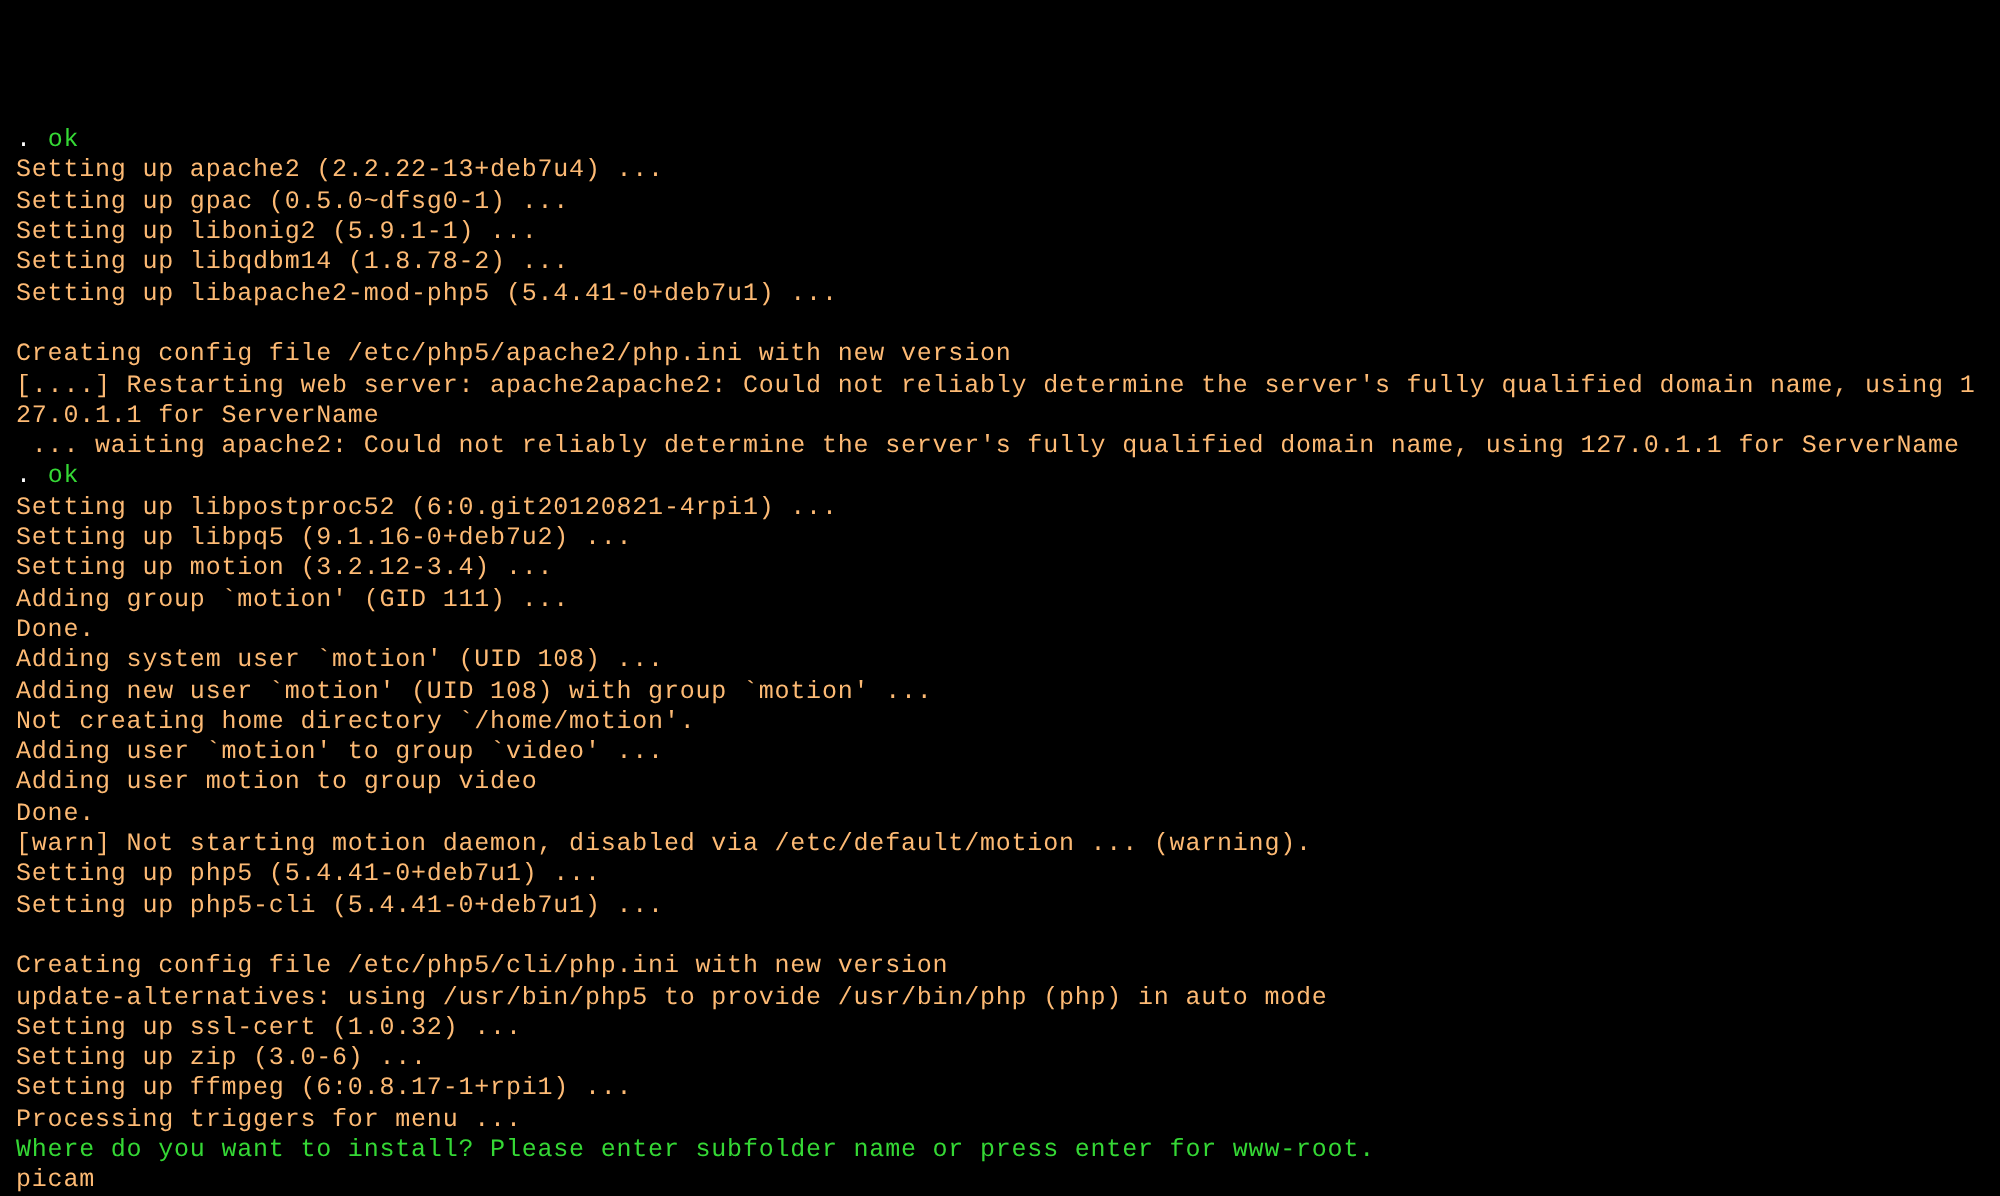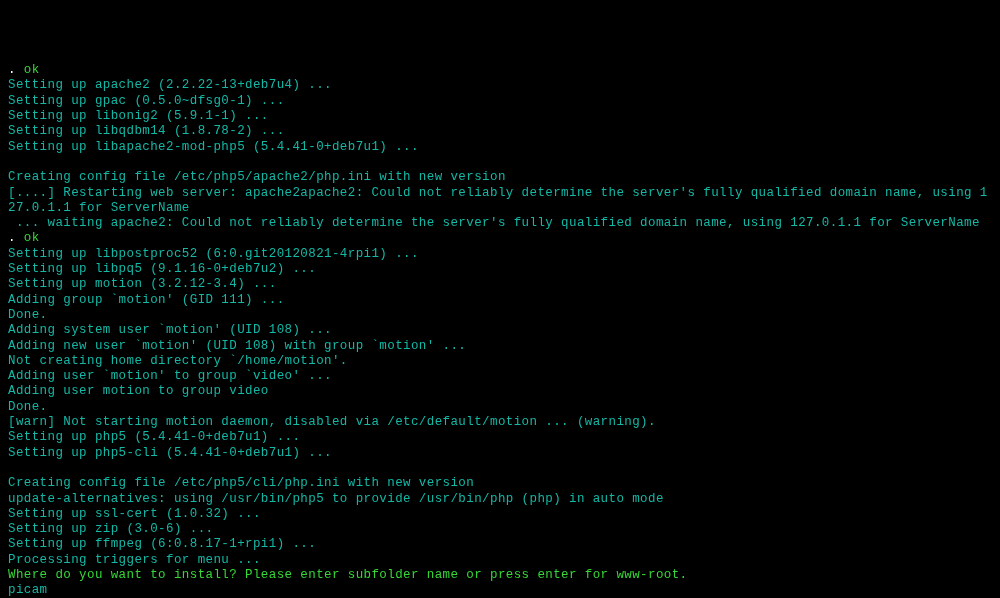--- a/index.html
+++ b/index.html
@@ -7,21 +7,21 @@
       margin: 0;
       padding: 2px 8px;
       font-family: Menlo, Monaco, "Courier New", monospace;
       font-size: 12.5px;
       line-height: 15.3px;
       letter-spacing: 0.4px;
       white-space: pre-wrap;
       word-break: break-all;
       overflow: hidden;
     }
-    .orange { color: #14b8a6; }
+    .orange { color: #fdba74; }
     .green  { color: #35d835; margin-top: 16px; }
     .dot    { color: #ffffff; }
     span[data-bind] { white-space: pre-wrap; }
   </style>
 </head>
 <body>
 
 
 
 <div id="terminal"><div><span class="dot" data-bind="lines.0.parts.0.t">. </span><span class="green" data-bind="lines.0.parts.1.t">ok</span></div><div><span class="orange" data-bind="lines.1.parts.0.t">Setting up apache2 (2.2.22-13+deb7u4) ...</span></div><div><span class="orange" data-bind="lines.2.parts.0.t">Setting up gpac (0.5.0~dfsg0-1) ...</span></div><div><span class="orange" data-bind="lines.3.parts.0.t">Setting up libonig2 (5.9.1-1) ...</span></div><div><span class="orange" data-bind="lines.4.parts.0.t">Setting up libqdbm14 (1.8.78-2) ...</span></div><div><span class="orange" data-bind="lines.5.parts.0.t">Setting up libapache2-mod-php5 (5.4.41-0+deb7u1) ...</span></div><div>&nbsp;</div><div><span class="orange" data-bind="lines.7.parts.0.t">Creating config file /etc/php5/apache2/php.ini with new version</span></div><div><span class="orange" data-bind="lines.8.parts.0.t">[....] Restarting web server: apache2apache2: Could not reliably determine the server's fully qualified domain name, using 127.0.1.1 for ServerName</span></div><div><span class="orange" data-bind="lines.9.parts.0.t"> ... waiting apache2: Could not reliably determine the server's fully qualified domain name, using 127.0.1.1 for ServerName</span></div><div><span class="dot" data-bind="lines.10.parts.0.t">. </span><span class="green" data-bind="lines.10.parts.1.t">ok</span></div><div><span class="orange" data-bind="lines.11.parts.0.t">Setting up libpostproc52 (6:0.git20120821-4rpi1) ...</span></div><div><span class="orange" data-bind="lines.12.parts.0.t">Setting up libpq5 (9.1.16-0+deb7u2) ...</span></div><div><span class="orange" data-bind="lines.13.parts.0.t">Setting up motion (3.2.12-3.4) ...</span></div><div><span class="orange" data-bind="lines.14.parts.0.t">Adding group `motion' (GID 111) ...</span></div><div><span class="orange" data-bind="lines.15.parts.0.t">Done.</span></div><div><span class="orange" data-bind="lines.16.parts.0.t">Adding system user `motion' (UID 108) ...</span></div><div><span class="orange" data-bind="lines.17.parts.0.t">Adding new user `motion' (UID 108) with group `motion' ...</span></div><div><span class="orange" data-bind="lines.18.parts.0.t">Not creating home directory `/home/motion'.</span></div><div><span class="orange" data-bind="lines.19.parts.0.t">Adding user `motion' to group `video' ...</span></div><div><span class="orange" data-bind="lines.20.parts.0.t">Adding user motion to group video</span></div><div><span class="orange" data-bind="lines.21.parts.0.t">Done.</span></div><div><span class="orange" data-bind="lines.22.parts.0.t">[warn] Not starting motion daemon, disabled via /etc/default/motion ... (warning).</span></div><div><span class="orange" data-bind="lines.23.parts.0.t">Setting up php5 (5.4.41-0+deb7u1) ...</span></div><div><span class="orange" data-bind="lines.24.parts.0.t">Setting up php5-cli (5.4.41-0+deb7u1) ...</span></div><div>&nbsp;</div><div><span class="orange" data-bind="lines.26.parts.0.t">Creating config file /etc/php5/cli/php.ini with new version</span></div><div><span class="orange" data-bind="lines.27.parts.0.t">update-alternatives: using /usr/bin/php5 to provide /usr/bin/php (php) in auto mode</span></div><div><span class="orange" data-bind="lines.28.parts.0.t">Setting up ssl-cert (1.0.32) ...</span></div><div><span class="orange" data-bind="lines.29.parts.0.t">Setting up zip (3.0-6) ...</span></div><div><span class="orange" data-bind="lines.30.parts.0.t">Setting up ffmpeg (6:0.8.17-1+rpi1) ...</span></div><div><span class="orange" data-bind="lines.31.parts.0.t">Processing triggers for menu ...</span></div><div><span class="green" data-bind="lines.32.parts.0.t">Where do you want to install? Please enter subfolder name or press enter for www-root.</span></div><div><span class="orange" data-bind="lines.33.parts.0.t">picam</span></div></div>

